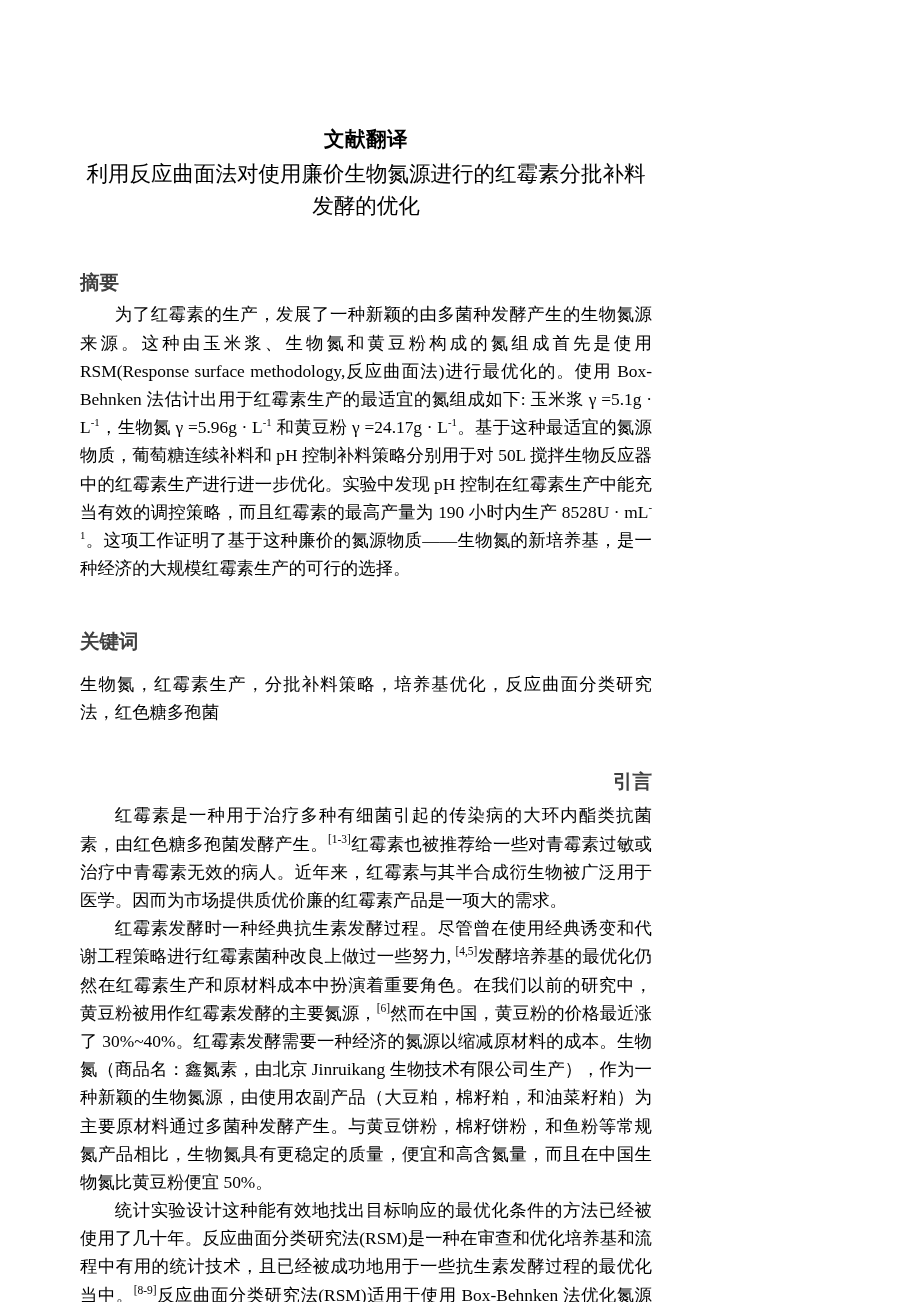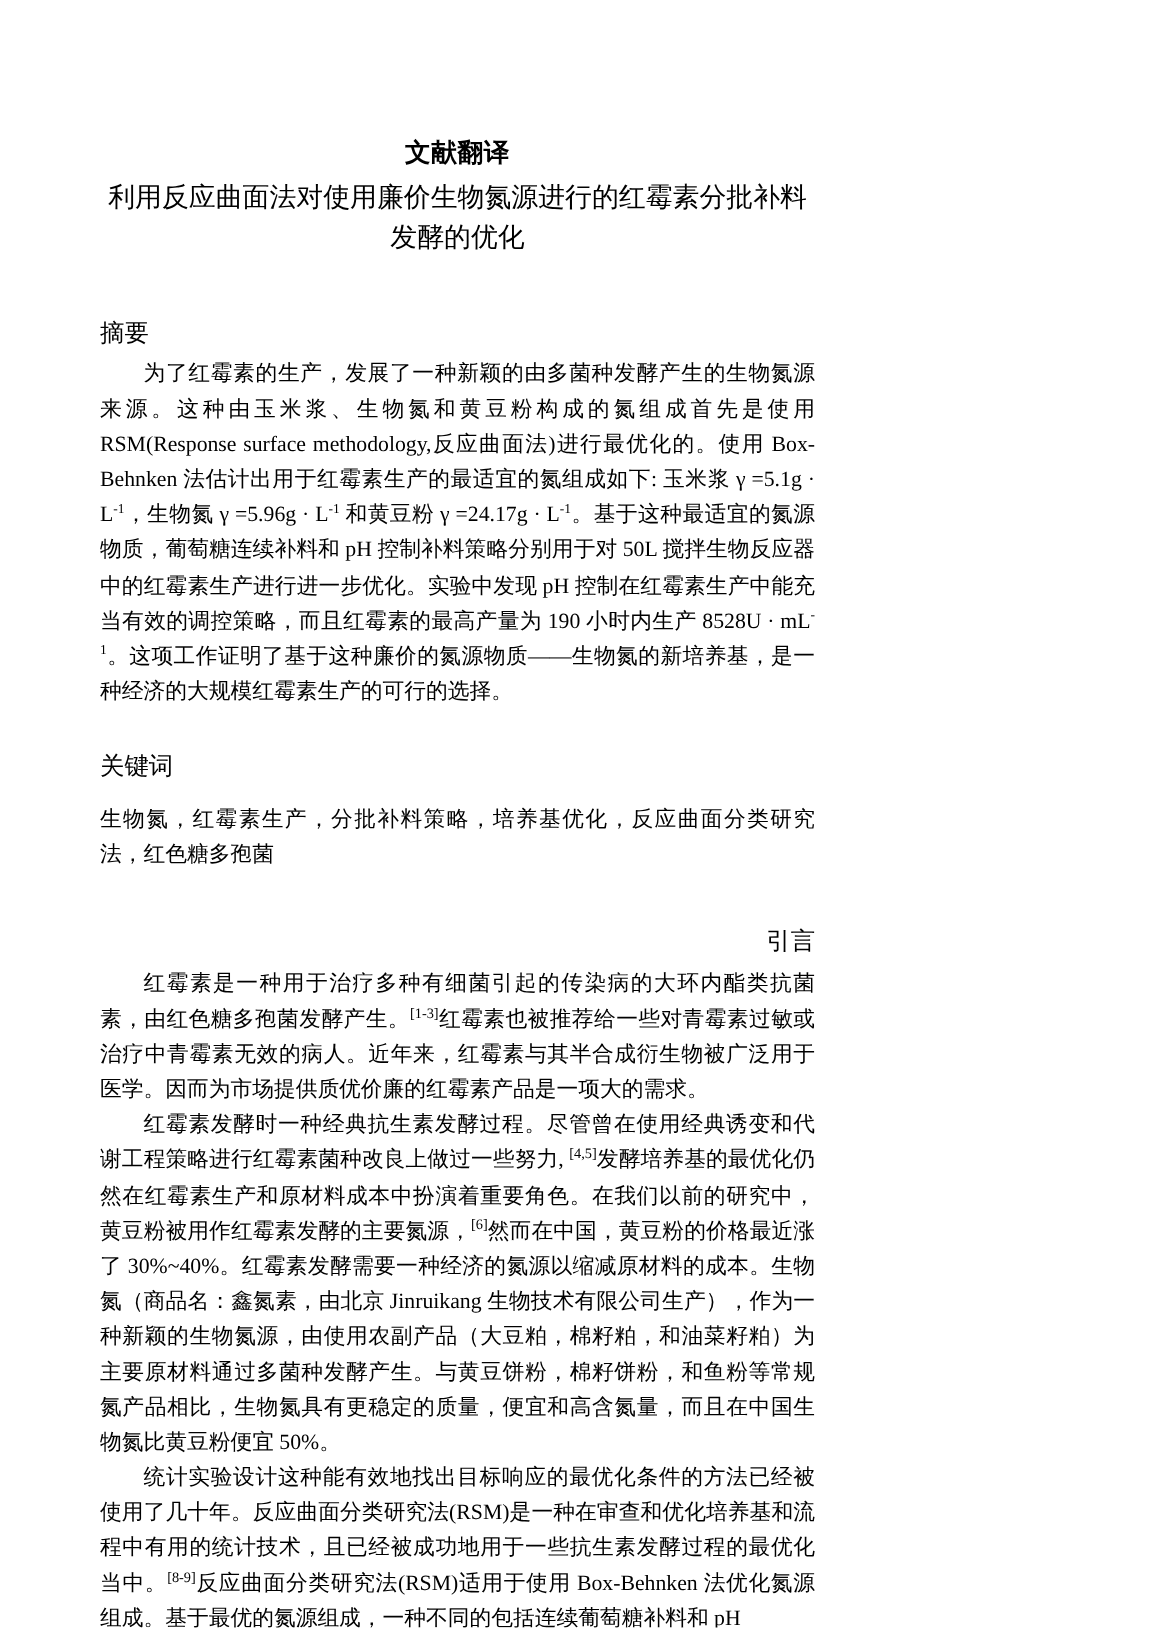--- a/index.html
+++ b/index.html
@@ -14,21 +14,21 @@
     color: #000000;
     -webkit-font-smoothing: none;
   }
 
   .page {
     position: relative;
     width: 732px;
     height: 1302px;
     background: #ffffff;
     box-sizing: border-box;
-    padding: 0 80px;
+    padding: 16px 80px;
   }
 
   .content {
     padding-top: 110px;
   }
 
   
   .doc-label {
     text-align: center;
     font-weight: bold;
@@ -50,28 +50,28 @@
     font-size: 11.5px;
     line-height: 1.4;
     margin: 33px 0 0 0;
     letter-spacing: -0.1px;
   }
 
   
   .section-heading {
     font-family: "DejaVu Sans", "Liberation Sans", sans-serif;
     font-size: 19.5px;
-    font-weight: normal;
+    font-weight: bold;
     line-height: 1.2;
     margin: 0;
     padding: 0;
-    color: #000000;
+    color: #404040;
   }
   .h-abstract { margin-top: 48px; }
-  .h-keywords { margin-top: 35px; }
+  .h-keywords { margin-top: 48px; }
   .h-intro    { margin-top: 44px; text-align: right; }
 
   
   .body-block {
     font-size: 17.4px;
     line-height: 1.62;
     text-align: justify;
     text-justify: inter-ideograph;
     margin: 0;
   }

